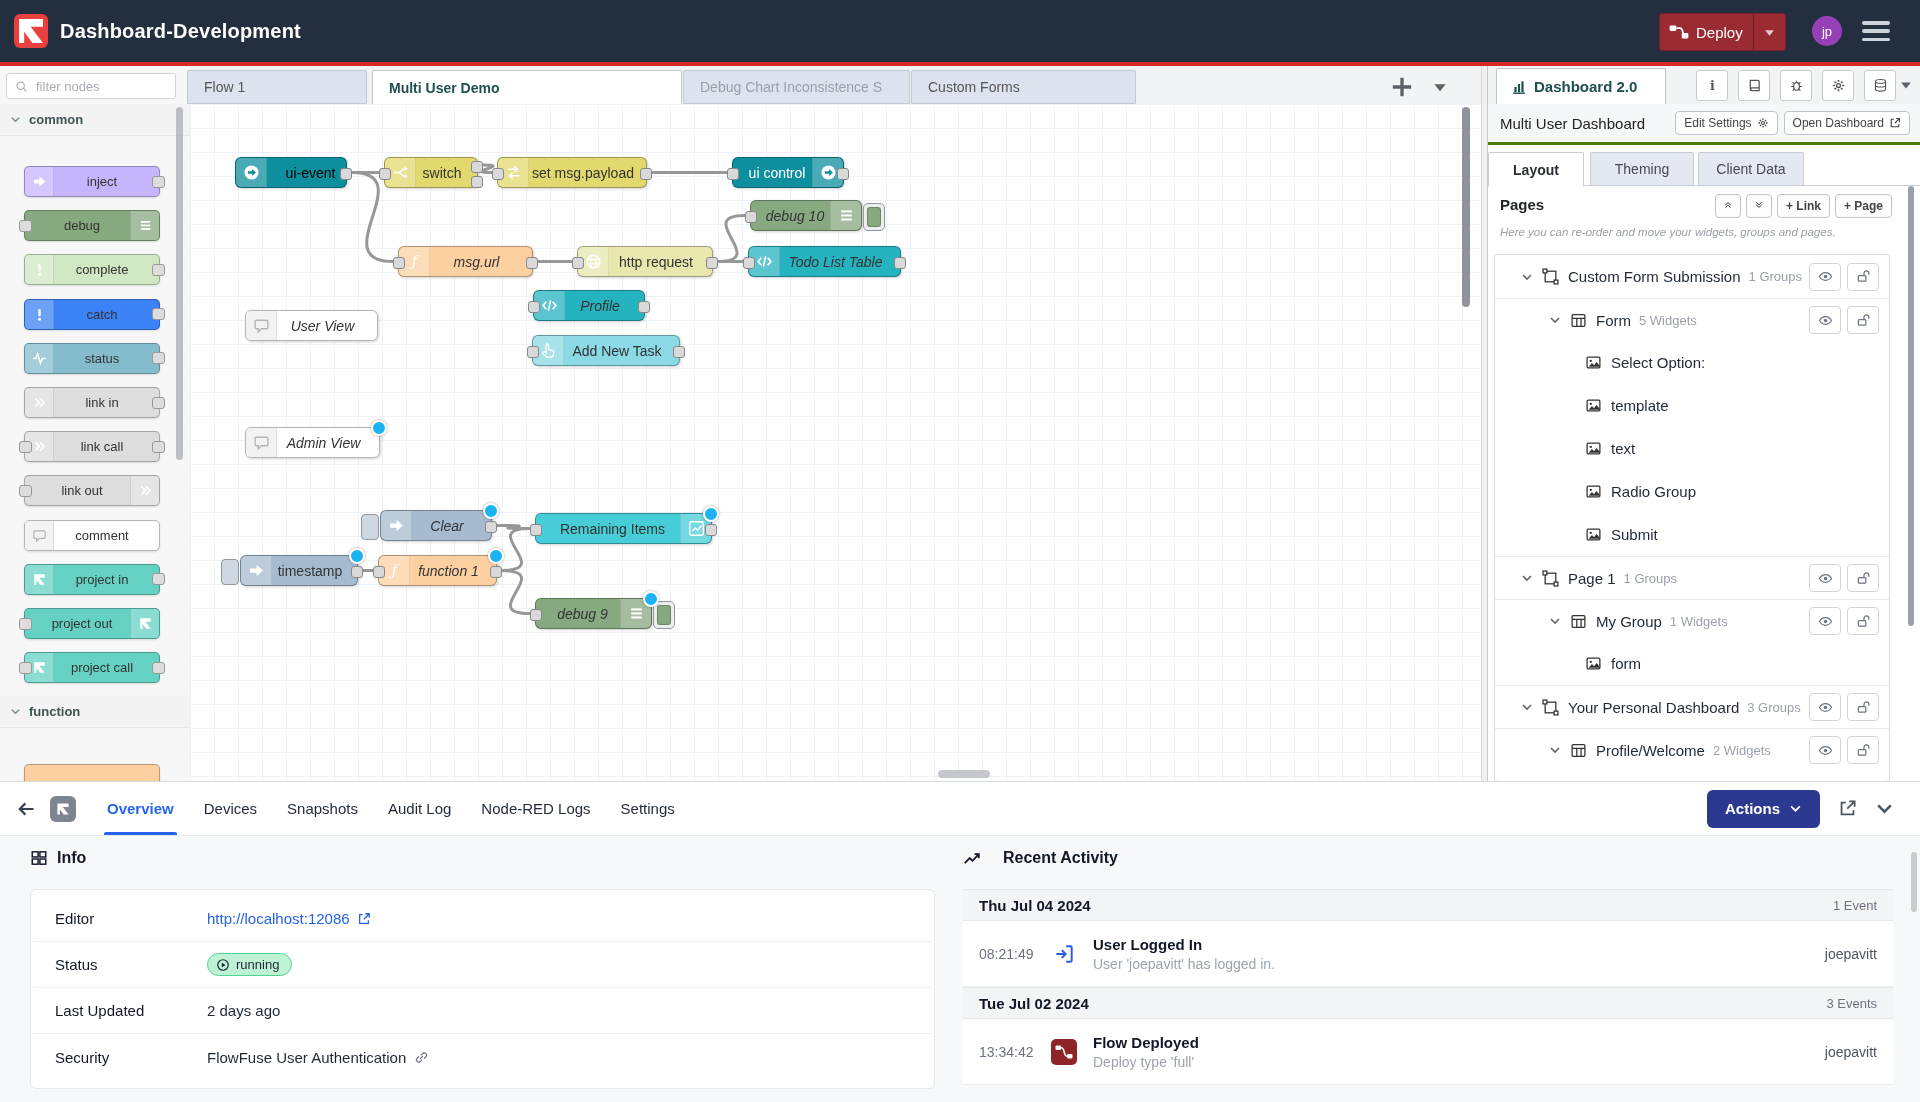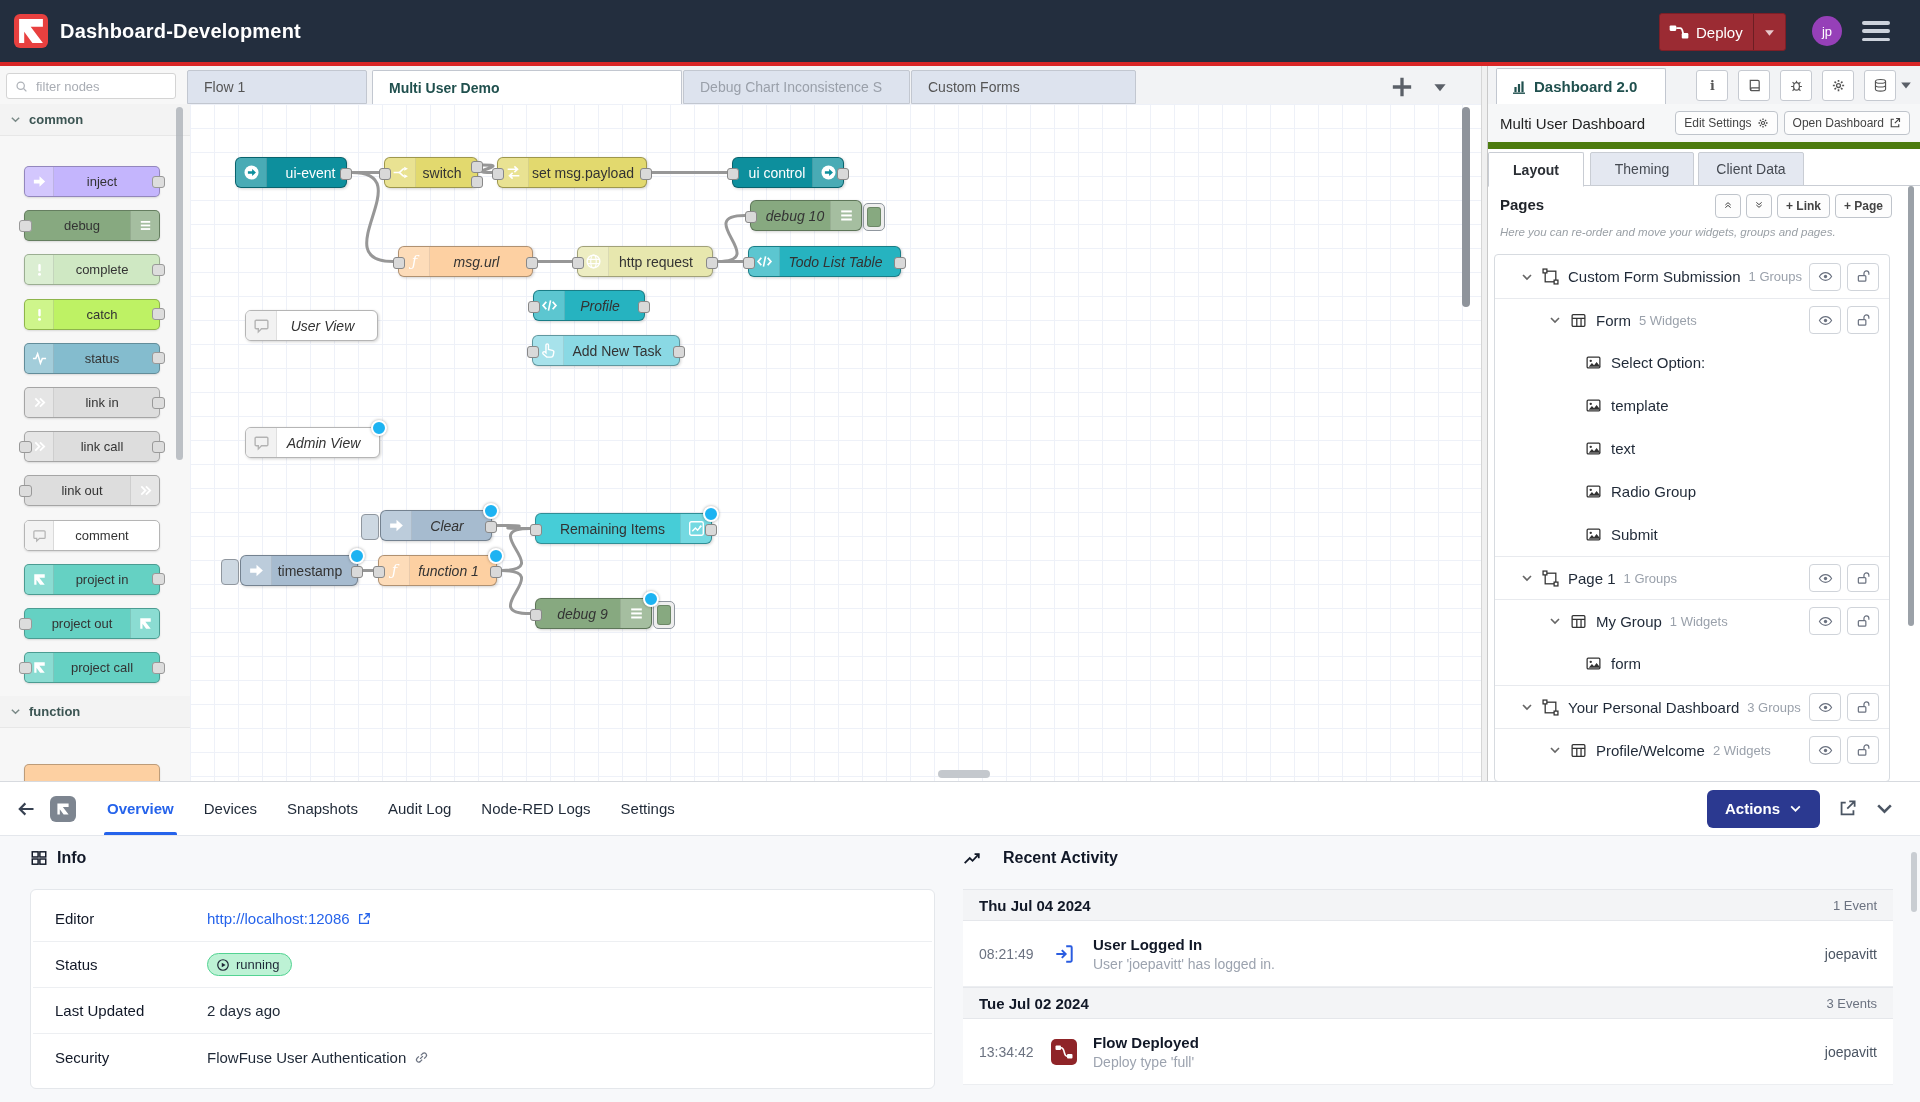--- a/index.html
+++ b/index.html
@@ -58,21 +58,21 @@
   .chg{position:absolute;top:-8px;right:-8px;width:12px;height:12px;border-radius:50%;background:#1db3f2;border:2px solid #fff;box-shadow:0 0 3px rgba(0,0,0,.35);}
   #cv-vscroll{left:1462px;top:107px;width:8px;height:200px;background:#8f949b;border-radius:4px;}
   #cv-hscroll{left:938px;top:770px;width:52px;height:8px;background:#c4c8cd;border-radius:4px;}
   
   #split{left:1481px;top:66px;width:7px;height:716px;background:#f0f0f0;border-left:1px solid #d6d6d6;border-right:1px solid #c9c9c9;box-sizing:border-box;}
   #sidebar{left:1488px;top:66px;width:432px;height:716px;background:#fff;overflow:hidden;}
   #sb-head{position:absolute;left:0;top:0;width:432px;height:38px;background:#f2f3f5;border-bottom:1px solid #c2c7d0;}
   #sb-tab{position:absolute;left:8px;top:2px;height:36px;background:#fff;border:1px solid #c2c7d0;border-bottom:none;border-radius:2px 2px 0 0;display:flex;align-items:center;gap:7px;padding:0 14px;color:#20504e;font-weight:700;font-size:15px;min-width:170px;box-sizing:border-box;}
   .sb-ibtn{position:absolute;top:4px;width:30px;height:29px;background:#fff;border:1px solid #c6cad1;border-radius:3px;color:#555;display:flex;align-items:center;justify-content:center;}
   #sb-caret{position:absolute;top:13px;right:8px;color:#5b6068;width:12px;height:12px;}
-  #sb-title{position:absolute;left:0;top:38px;width:432px;height:38px;background:#f6f7f8;border-bottom:7px solid #4d7c0f;display:flex;align-items:center;}
+  #sb-title{position:absolute;left:0;top:38px;width:432px;height:38px;background:#f6f7f8;border-bottom:3px solid #4d7c0f;display:flex;align-items:center;}
   #sb-title .t{margin-left:12px;font-size:15px;color:#222;}
   .mini-btn{height:24px;border:1px solid #bfc4cb;background:#fdfdfd;border-radius:4px;color:#444;font-size:12px;display:flex;align-items:center;gap:5px;padding:0 8px;box-sizing:border-box;}
   #sb-title .btns{position:absolute;right:10px;display:flex;gap:6px;}
   #sb-tabs{position:absolute;left:0;top:84px;width:432px;height:36px;border-bottom:1px solid #c9cdd4;box-sizing:border-box;}
   .stab{position:absolute;top:2px;height:34px;box-sizing:border-box;border:1px solid #c9cdd4;background:#e4e8f1;color:#454a52;font-size:14px;display:flex;align-items:center;justify-content:center;border-radius:2px 2px 0 0;}
   .stab.active{background:#fff;border-bottom-color:#fff;height:35px;color:#2b2f35;font-weight:700;}
   #sb-pages{position:absolute;left:0;top:128px;width:432px;height:28px;}
   #sb-pages .pl{position:absolute;left:12px;top:2px;font-size:15px;font-weight:700;color:#1f2329;}
   #sb-pages .btns{position:absolute;right:28px;top:0;display:flex;gap:5px;}
   #sb-desc{position:absolute;left:12px;top:160px;width:400px;font-size:11.5px;font-style:italic;color:#9aa0a6;}
@@ -204,21 +204,21 @@
           <svg viewBox="0 0 16 16" style="width: 15px; height: 15px;">
             <g fill="#fff">
               <rect x="6.7" y="2" width="2.6" height="8" rx="1.2"></rect>
               <circle cx="8" cy="13" r="1.6"></circle>
             </g>
           </svg>
         </span>
         <span class="plbl" style="left:30px;right:10px;">complete</span>
         <span class="pport out"></span>
       </div>
-      <div class="pal-node" style="top: 232.6px; background: #bef264;">
+      <div class="pal-node" style="top: 232.6px; background: #3b82f6;">
         <span class="icr l">
           <svg viewBox="0 0 16 16" style="width: 15px; height: 15px;">
             <g fill="#fff">
               <rect x="6.7" y="2" width="2.6" height="8" rx="1.2"></rect>
               <circle cx="8" cy="13" r="1.6"></circle>
             </g>
           </svg>
         </span>
         <span class="plbl" style="left:30px;right:10px;">catch</span>
         <span class="pport out"></span>
@@ -343,21 +343,21 @@
       <path d="M312 466.5 C365.6 466.5,286.4 509.5,340 509.5" fill="none" stroke="#979797" stroke-width="3" stroke-linecap="round"></path>
     </svg>
   <div id="nodes">
       <div class="nr-node" style="left: 45px; top: 53px; width: 112px; background: rgb(13, 143, 157);">
         <span class="icr l">
           <svg viewBox="0 0 16 16" style="width: 17px; height: 17px;">
             <circle cx="8" cy="8" r="6.6" fill="#fff"></circle>
             <path d="M4.6 6.9h4V4.6L12.2 8 8.6 11.4V9.1h-4z" fill="#0d8f9d"></path>
           </svg>
         </span>
-        <span class="lbl" style="left:32px;right:10px;color:#ffffff;padding-left:17px;">ui-event</span>
+        <span class="lbl" style="left:32px;right:10px;color:#000000;padding-left:17px;">ui-event</span>
         <span class="nport" style="right:-6px;top:10px;"></span>
       </div>
       <div class="nr-node" style="left: 194px; top: 53px; width: 94px; background: rgb(226, 217, 110);">
         <span class="icr l">
           <svg viewBox="0 0 16 16" style="width: 17px; height: 17px;">
             <path d="M1.5 8h4.5m0 0c3 0 3-3.5 5.5-3.5M6 8c3 0 3 3.5 5.5 3.5" fill="none" stroke="#fff" stroke-width="1.5"></path>
             <path d="M11.5 2.6l3.5 1.9-3.5 1.9zM11.5 9.6l3.5 1.9-3.5 1.9z" fill="#fff"></path>
           </svg>
         </span>
         <span class="lbl" style="left:32px;right:10px;">switch</span>

